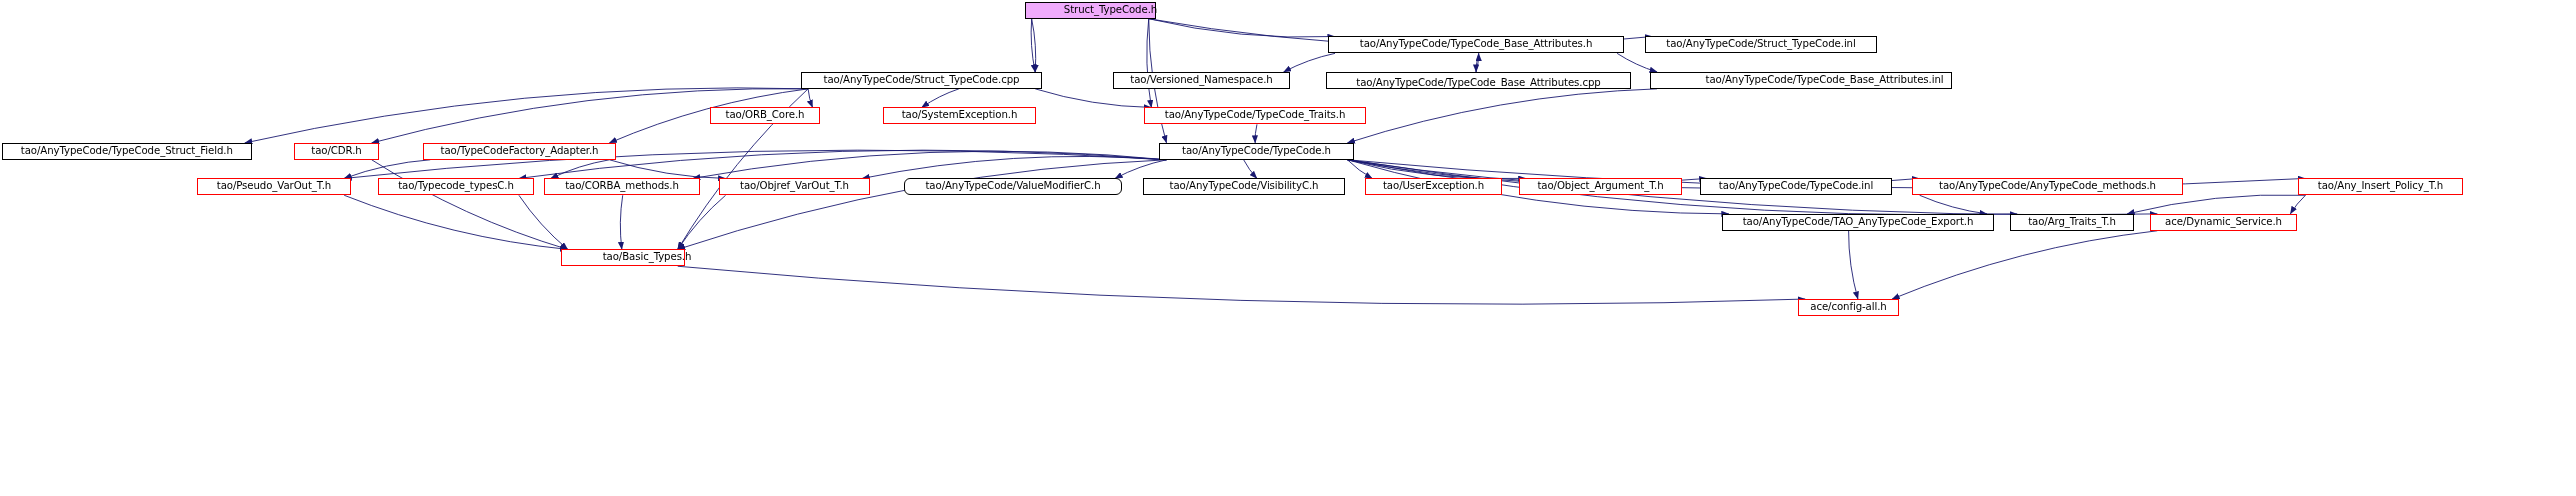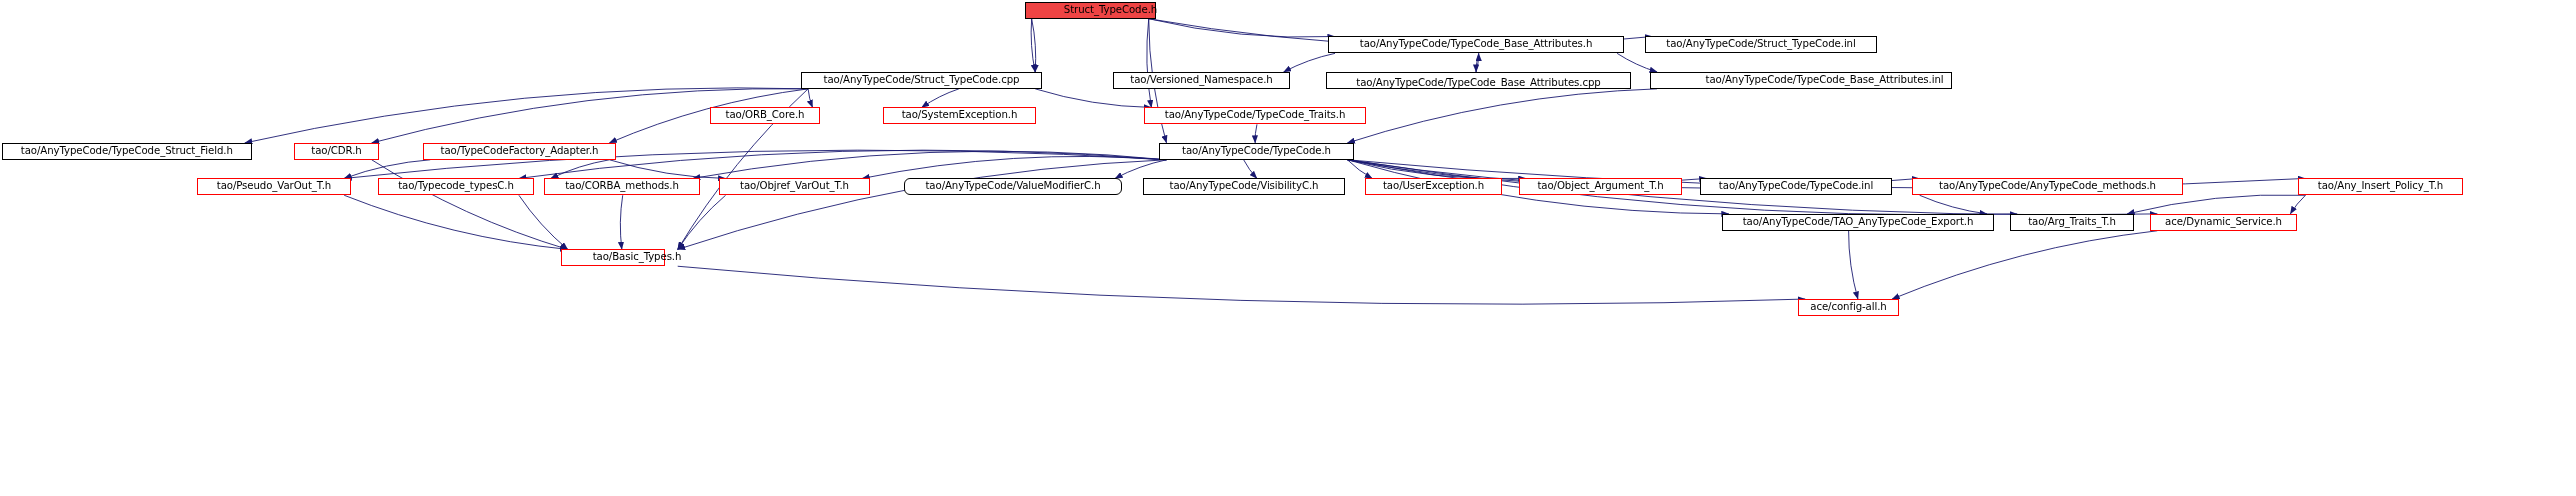--- a/index.html
+++ b/index.html
@@ -21,21 +21,21 @@
     align-items:center;
     justify-content:center;
     white-space:nowrap;
     font-size:10.2px;
     line-height:1;
     color:#000000;
     letter-spacing:-0.1px;
     height:17px;
   }
   .node.red{border-color:#ff0000;}
-  .node.root{background:#ef4444;border-color:#000000;padding-left:40px;}
+  .node.root{background:#f0abfc;border-color:#000000;padding-left:40px;}
   .node .lbl{pointer-events:none;}
 </style>
 </head>
 <body>
 
 <div id="canvas">
   <svg id="edges" viewBox="0 0 2904 560" xmlns="http://www.w3.org/2000/svg">
     <defs>
       <marker id="ah" markerWidth="9" markerHeight="7" refX="8.5" refY="3.5" orient="auto" markerUnits="userSpaceOnUse">
         <path d="M0,0 L9,3.5 L0,7 z" fill="#191970"></path>
@@ -170,21 +170,21 @@
       </div>
       <div class="node" style="left: 1722px; top: 214px; width: 272px;">
         <span class="lbl">tao/AnyTypeCode/TAO_AnyTypeCode_Export.h</span>
       </div>
       <div class="node" style="left: 2010px; top: 214px; width: 124px;">
         <span class="lbl">tao/Arg_Traits_T.h</span>
       </div>
       <div class="node red" style="left: 2150px; top: 214px; width: 147px;">
         <span class="lbl">ace/Dynamic_Service.h</span>
       </div>
-      <div class="node red" style="left: 561px; top: 249px; width: 104px; padding-left: 48px;">
+      <div class="node red" style="left: 561px; top: 249px; width: 124px; padding-left: 48px;">
         <span class="lbl">tao/Basic_Types.h</span>
       </div>
       <div class="node red" style="left: 1798px; top: 299px; width: 101px;">
         <span class="lbl">ace/config-all.h</span>
       </div>
     </div>
 </div>
 
 
 </body></html>

